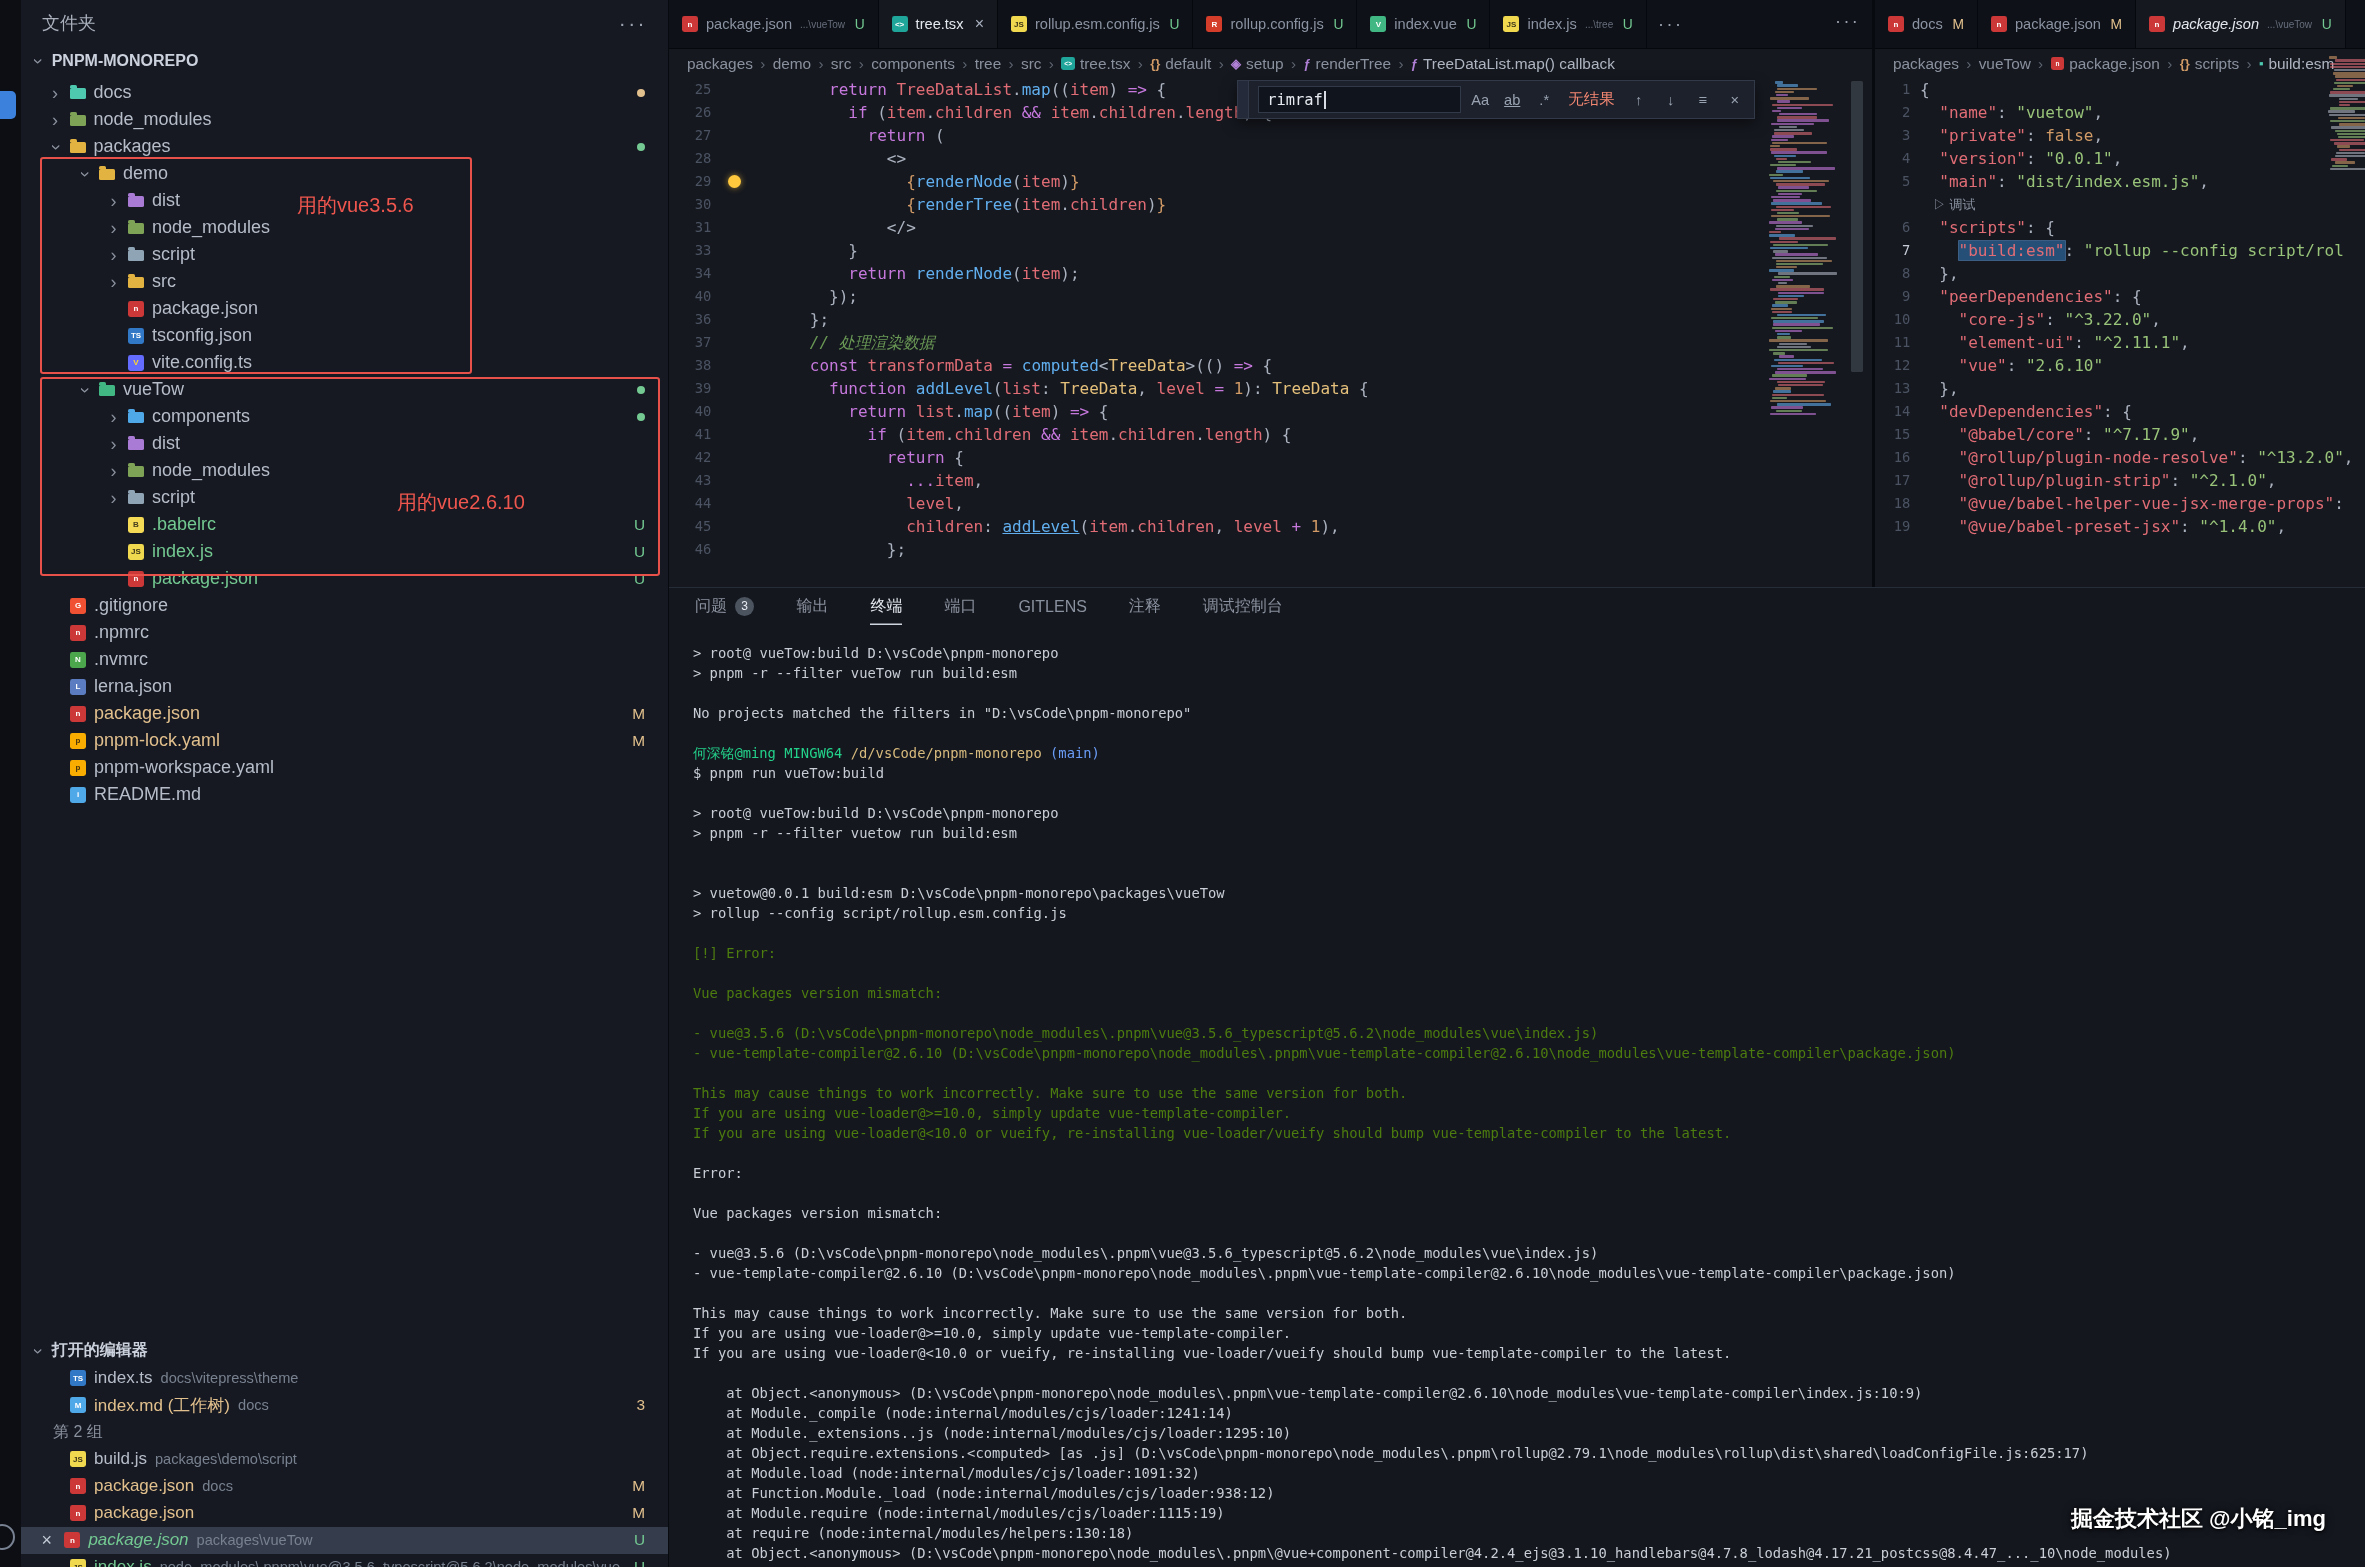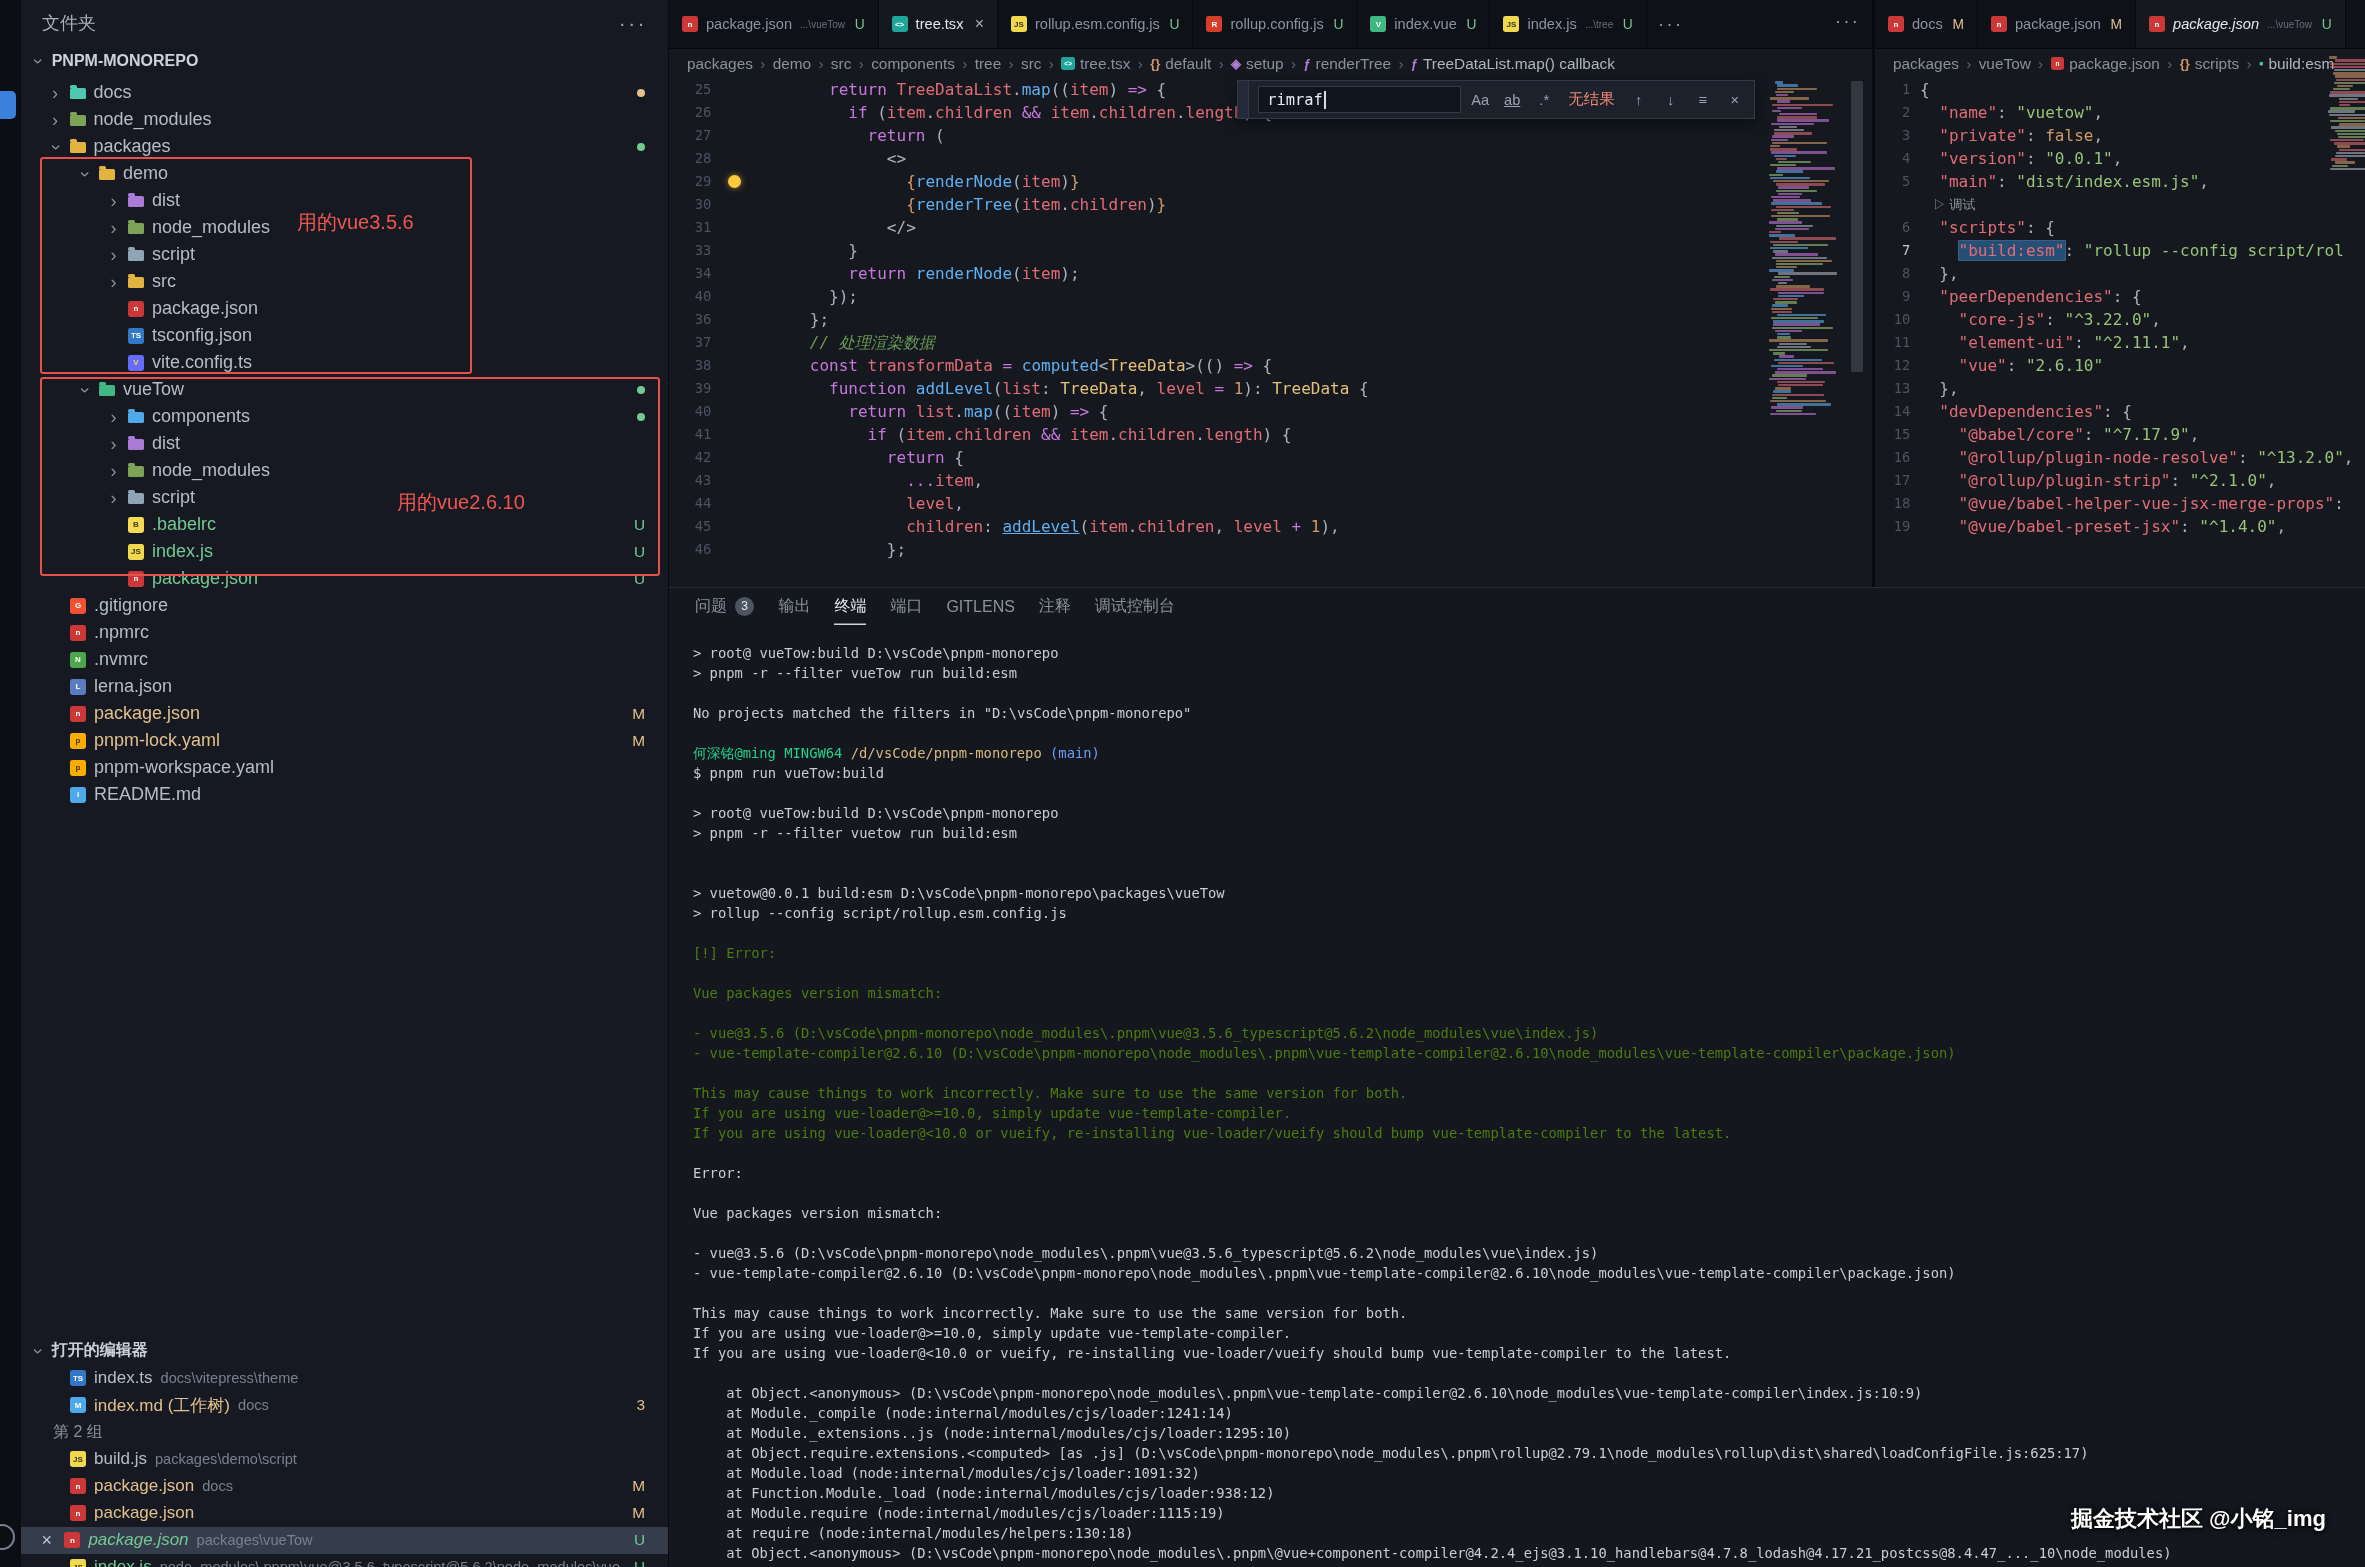--- a/index.html
+++ b/index.html
@@ -27,21 +27,21 @@
   .tlabel{white-space:nowrap;overflow:hidden;text-overflow:ellipsis}
   .git-u{color:#73c991}.git-m{color:#e2c08d}
   .badge{margin-left:auto;font-size:15.4px}
   .dot{margin-left:auto;width:8px;height:8px;border-radius:50%}
   .dot.u{background:#73c991}.dot.m{background:#e2c08d}
 
   .ann-box{position:absolute;border:2.4px solid #e8514a;border-radius:3.2px;z-index:4;pointer-events:none}
   #annbox1{left:19.4px;top:157px;width:432px;height:217px}
   #annbox2{left:19.4px;top:377px;width:620px;height:199px}
   .ann-label{position:absolute;color:#ef564e;font-size:20px;z-index:4}
-  #annlbl1{left:276px;top:209px}
+  #annlbl1{left:276px;top:192px}
   #annlbl2{left:376px;top:489px}
 
   .oe{position:absolute;left:0;right:0;top:1337px;height:230px}
   .oe-head{height:27.5px}
   .oerow{display:flex;align-items:center;height:27px;gap:8px;padding-left:49px;padding-right:23px;font-size:17px;color:#b6bdc9;position:relative}
   .oerow.active{background:#353d4d}
   .oerow .close{font-size:18px;color:#c3cad6;width:19.4px;text-align:center}
   .oe-group{height:27px;display:flex;align-items:center;padding-left:32px;color:#8a919e;font-size:16px}
   .hint{font-size:14.6px;color:#78818f;white-space:nowrap;overflow:hidden;text-overflow:ellipsis}
   .it{font-style:italic}
@@ -93,21 +93,21 @@
   .fres{color:#f48771;font-size:15.4px;margin:0 4.9px;white-space:nowrap}
 
   .minimap{position:absolute;left:1096px;top:78px;width:74px;height:356px;overflow:hidden;padding-top:3.2px}
   .mm2{left:450px;top:53px;width:40px;height:123px}
   .mbar{height:2.4px;margin-bottom:0.8px;border-radius:0.8px;opacity:.6}
   .vsb{position:absolute;left:1180px;top:78px;width:16px;bottom:0}
   .vsb .thumb{margin:3.2px 2.4px;height:291px;background:rgba(140,150,165,.25);border-radius:1.6px}
 
   
   .panel{position:absolute;left:669px;top:587px;right:0;bottom:0;background:#14171e;border-top:0.8px solid #262c38}
-  .ptabs{display:flex;align-items:flex-end;gap:24px;height:37px;padding-left:26px;font-size:16px;color:#8a919e}
+  .ptabs{display:flex;align-items:flex-end;gap:42px;height:37px;padding-left:26px;font-size:16px;color:#8a919e}
   .ptab{display:flex;align-items:center;gap:8px;height:100%;cursor:pointer}
   .ptab.active{color:#e3e7ee;box-shadow:inset 0 -1.6px 0 #cfd5de}
   .pbadge{min-width:19.4px;height:19.4px;border-radius:9.7px;background:#4c5460;color:#e8ebf0;display:flex;align-items:center;justify-content:center;font-size:12px;padding:0 4px}
   .term{position:absolute;left:0;right:0;top:37px;bottom:0;padding:18px 0 0 24px;font-family:"DejaVu Sans Mono",monospace;font-size:13.8px;overflow:hidden}
   .tline{min-height:20px;line-height:20px;white-space:pre}
   .tm-d{color:#c9ced6}.tm-r{color:#4d7c0f}.tm-g{color:#23d18b}.tm-y{color:#d7ba7d}.tm-b{color:#6a9cf5}
 
   .watermark{position:absolute;left:2071px;top:1504px;font-size:22px;font-weight:bold;color:#fff;z-index:9;
              text-shadow:0 0.8px 2.4px #000,0 0 8px rgba(0,0,0,.85);white-space:nowrap}
 </style>

